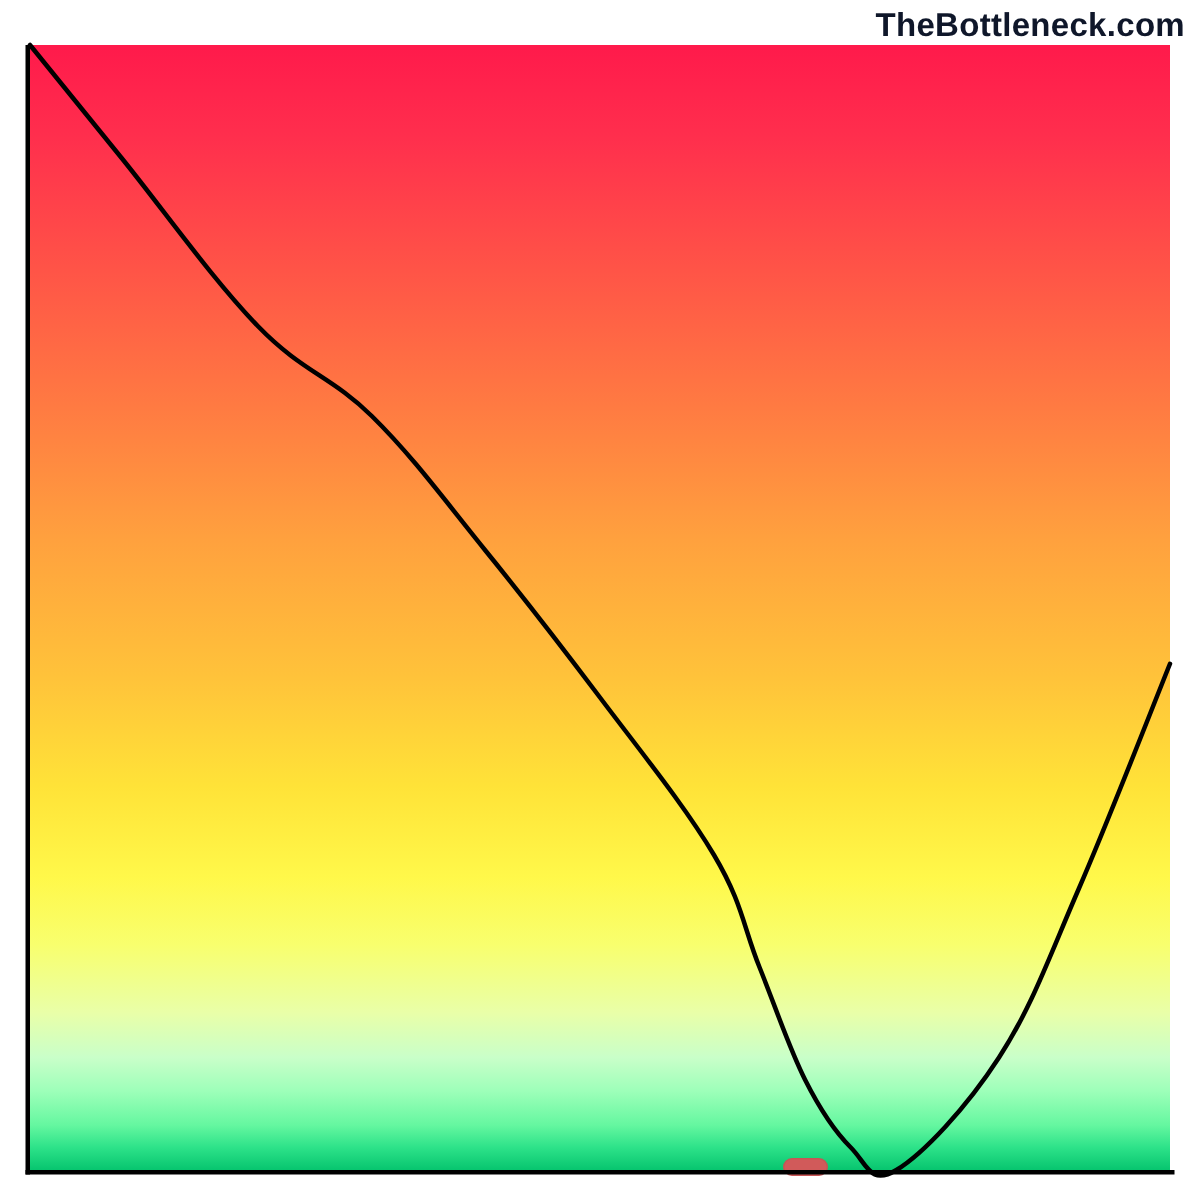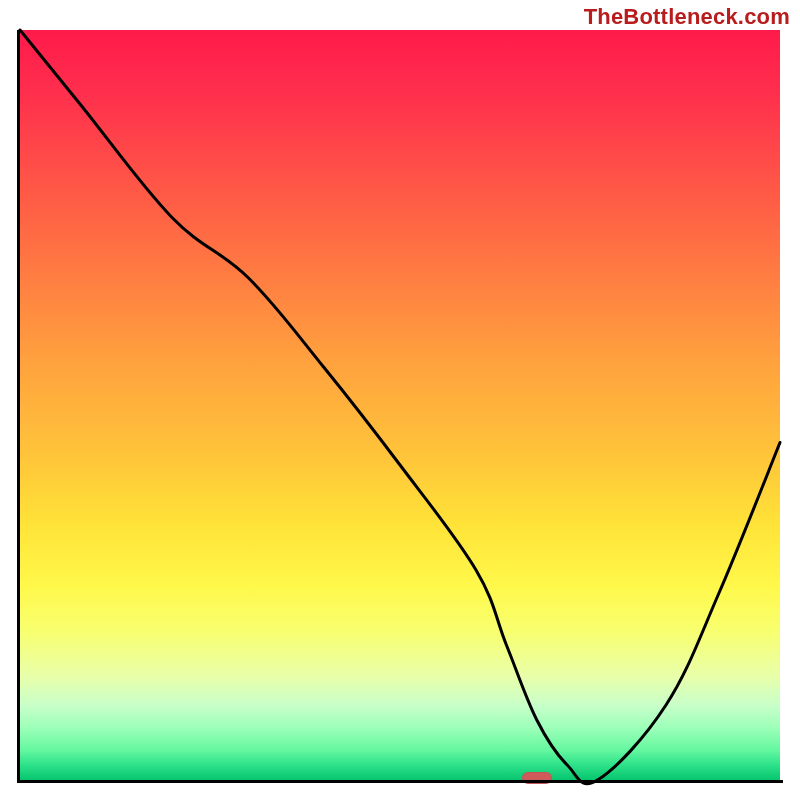--- a/index.html
+++ b/index.html
@@ -15,21 +15,21 @@
     width: 800px;
     height: 800px;
   }
   .watermark {
     position: absolute;
     top: 4px;
     right: 10px;
     font-family: Arial, Helvetica, sans-serif;
     font-size: 22px;
     font-weight: 600;
-    color: #b91c1c;
+    color: #0f172a;
     letter-spacing: 0.2px;
     user-select: none;
   }
   .plot-area {
     position: absolute;
     left: 20px;
     top: 30px;
     width: 760px;
     height: 750px;
   }

